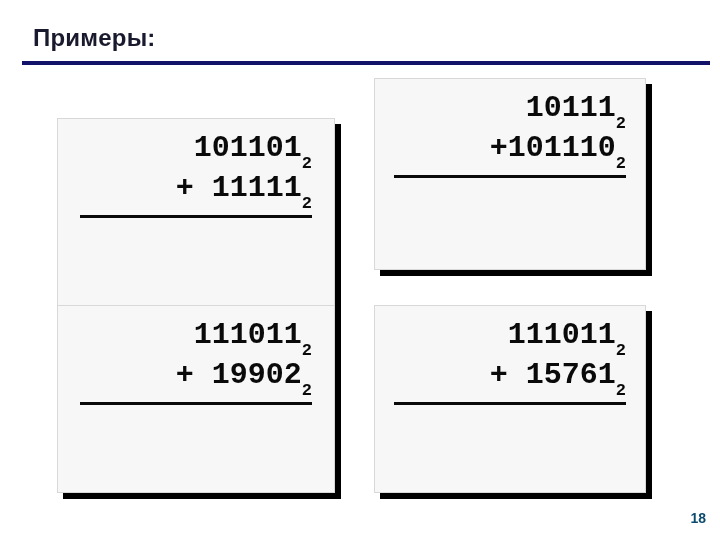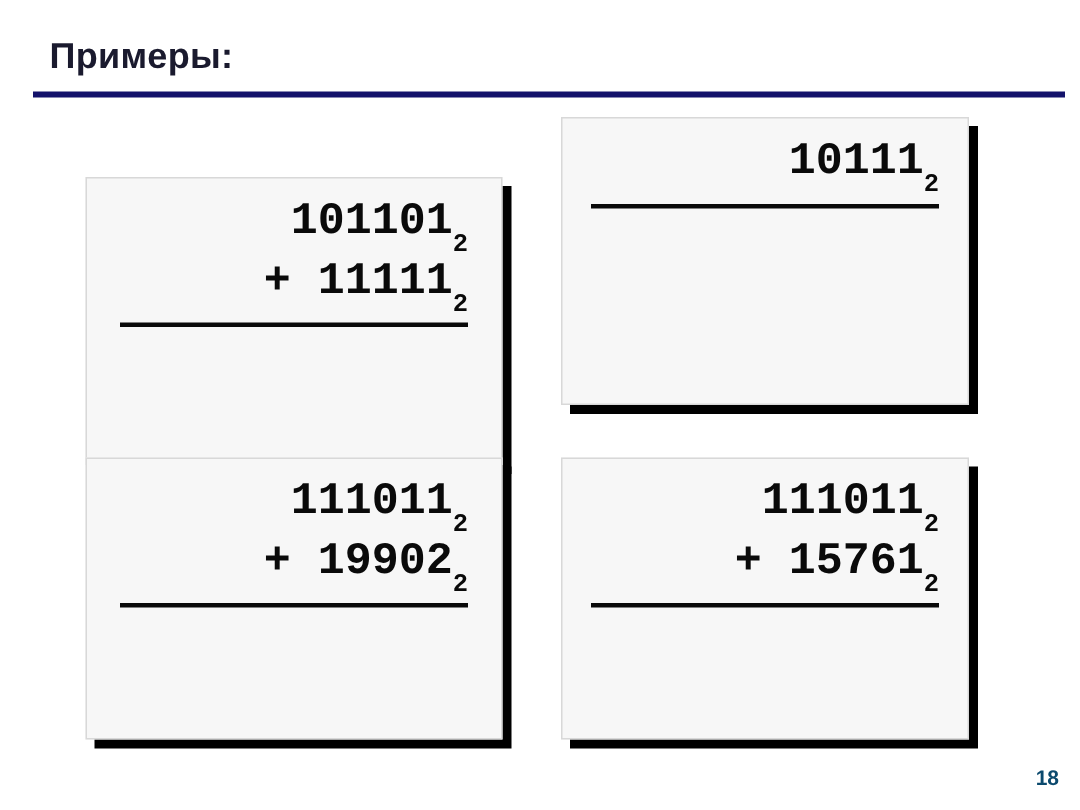--- a/index.html
+++ b/index.html
@@ -123,20 +123,21 @@
       <div class="rule" id="rule-r1c1"></div>
       <div class="sum-line"></div>
     </div>
   </div>
 </div>
 
 <div class="example-box" id="box-r1c2">
   <div class="sum-block">
     <div class="sum-rows">
       <div class="sum-line"><span>  10111</span><span class="sub">2</span></div>
+      <div class="sum-line"><span>+101110</span><span class="sub">2</span></div>
       <div class="rule" id="rule-r1c2"></div>
       <div class="sum-line"></div>
     </div>
   </div>
 </div>
 
 <div class="example-box" id="box-r2c1">
   <div class="sum-block">
     <div class="sum-rows">
       <div class="sum-line"><span> 111011</span><span class="sub">2</span></div>

